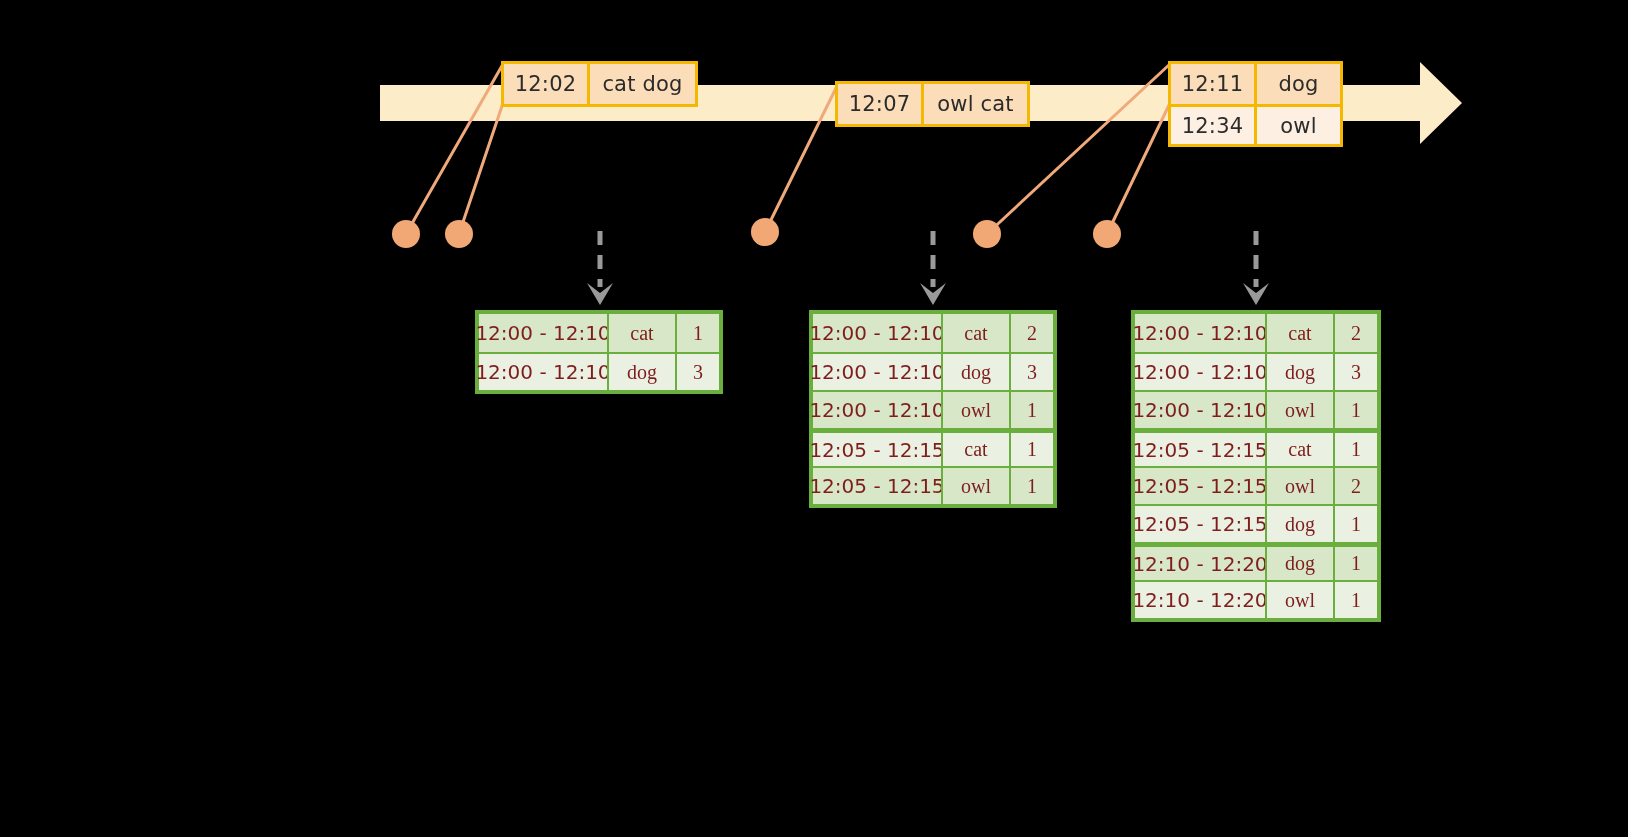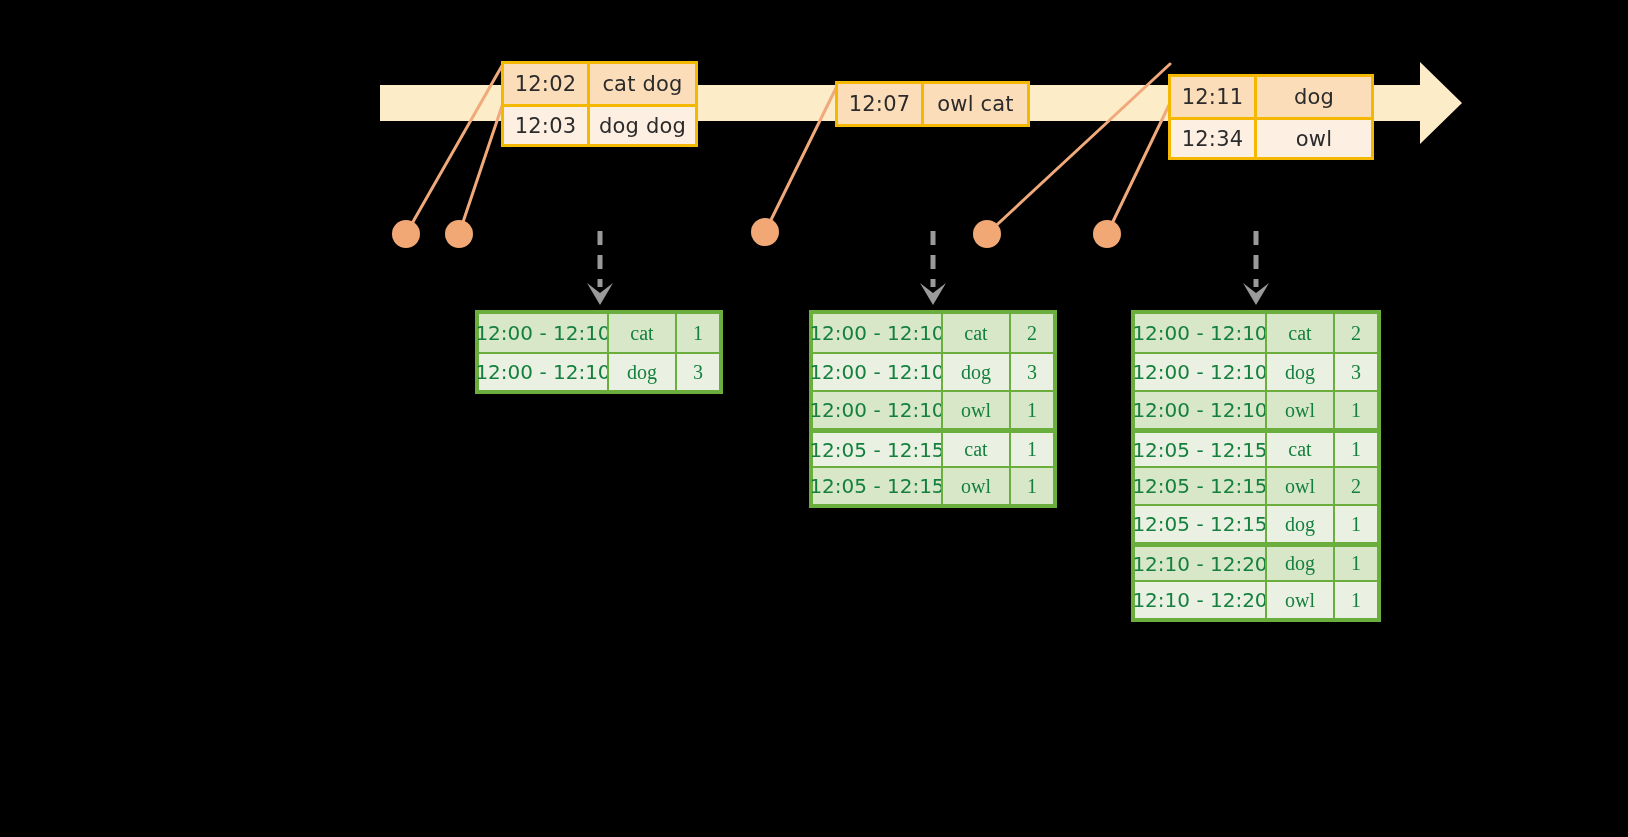--- a/index.html
+++ b/index.html
@@ -83,21 +83,21 @@
     box-sizing: border-box;
   }
   .res-row + .res-row { border-top: 2px solid #6aaf3e; }
   .res-row.group-start { border-top-width: 5px; }
   .res-cell {
     display: flex;
     align-items: center;
     justify-content: center;
     box-sizing: border-box;
     font-size: 20px;
-    color: #15803d;
+    color: #7f1d1d;
     white-space: nowrap;
   }
   .res-cell + .res-cell { border-left: 2px solid #6aaf3e; font-family: Liberation Serif, serif; }
   .c-window { width: 0; flex: 1 1 auto; }
   .c-word   { width: 68px; flex: 0 0 68px; }
   .c-count  { width: 44px; flex: 0 0 44px; }
   .tone-a .res-cell { background: #d7e7c8; }
   .tone-b .res-cell { background: #eaf1e3; }
 </style>
 </head>
@@ -132,32 +132,28 @@
         <path d="M 1243 283 L 1256 305 L 1269 283 L 1256 293 Z" fill="#9a9a9a"></path>
       </g>
   </svg>
 
   <div id="events-layer">
       <div class="evt-box" style="left: 501px; top: 61px; width: 197px;">
         <div class="evt-row shade-a">
           <div class="evt-time">12:02</div>
           <div class="evt-text">cat dog</div>
         </div>
-        <div class="evt-row shade-b">
-          <div class="evt-time">12:03</div>
-          <div class="evt-text">dog dog</div>
-        </div>
       </div>
       <div class="evt-box" style="left: 835px; top: 81px; width: 195px;">
         <div class="evt-row shade-a">
           <div class="evt-time">12:07</div>
           <div class="evt-text">owl cat</div>
         </div>
       </div>
-      <div class="evt-box" style="left: 1168px; top: 61px; width: 206px; margin-top: 13px;">
+      <div class="evt-box" style="left: 1168px; top: 61px; width: 175px;">
         <div class="evt-row shade-a">
           <div class="evt-time">12:11</div>
           <div class="evt-text">dog</div>
         </div>
         <div class="evt-row shade-b">
           <div class="evt-time">12:34</div>
           <div class="evt-text">owl</div>
         </div>
       </div>
     </div>

